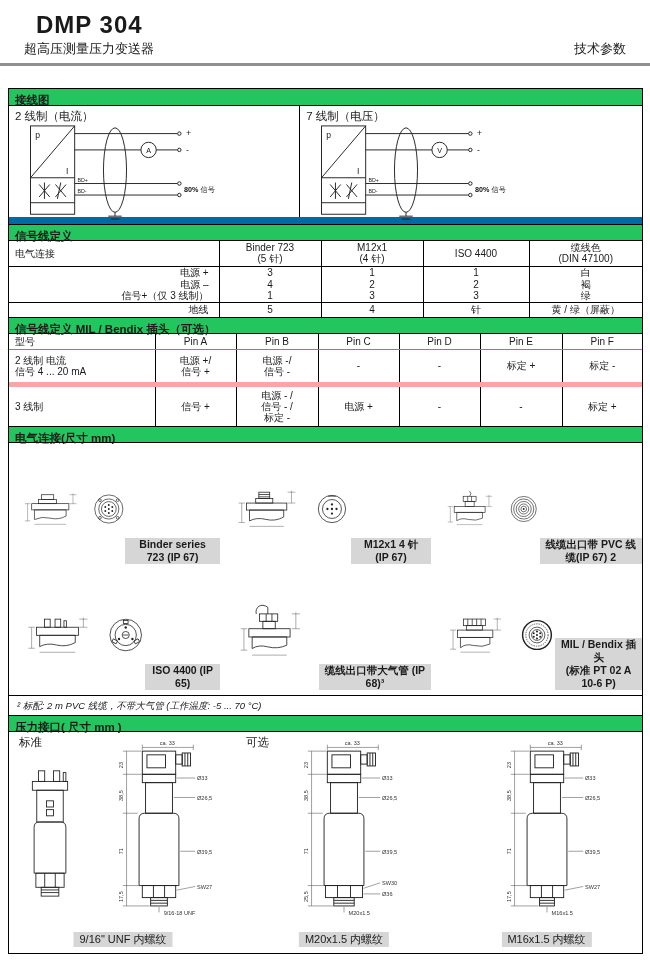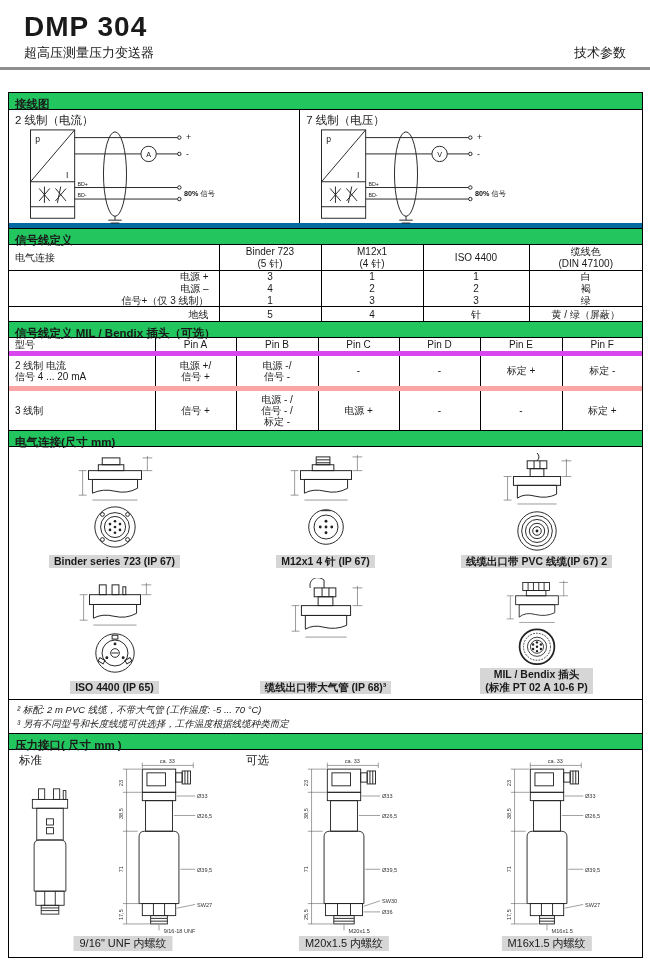--- a/index.html
+++ b/index.html
@@ -1,19 +1,19 @@
 <!DOCTYPE html>
 <html><head>
 <meta charset="utf-8">
 <style>
   * { box-sizing: border-box; margin: 0; padding: 0; }
   html,body { width:650px; height:964px; background:#fff; overflow:hidden;
     font-family:"Liberation Sans", sans-serif; color:#1a1a1a; }
   .page-header { padding:12px 24px 0 24px; }
-  .title { font-size:28px; font-weight:bold; letter-spacing:1px; line-height:1.05; }
+  .title { font-size:24px; font-weight:bold; letter-spacing:1px; line-height:1.05;margin-left:12px; }
   .sub-row { display:flex; justify-content:space-between; align-items:flex-end; margin-top:3px; font-size:13px;gap:24px; }
   .rule { height:3px; background:#8f8f8f; margin-top:5px; }
   .doc { margin:22px 7px 0 8px; height:866px; border:1.5px solid #000; display:flex; flex-direction:column; background:#fff; }
   .sbar { background:#22c55e; font-weight:bold; font-size:11.5px; height:17px; line-height:14px;
           padding:4px 6px; border-top:1px solid #000; border-bottom:1px solid #000; flex:none; }
   .sbar.first { border-top:none; }
 
   
   .wiring { display:flex; height:118px; flex:none; }
   .wire-cell { position:relative; padding:3px 4px 0 6px; }
@@ -30,29 +30,29 @@
   
   .dtable { width:100%; border-collapse:collapse; table-layout:fixed; font-size:10px; flex:none; }
   .dtable td { padding:0 4px; vertical-align:middle; white-space:pre-line; line-height:1.12; }
   .dtable tr > td:not(:first-child) { border-left:1px solid #000; text-align:center; }
   .t1 tr.h td { border-bottom:1px solid #000; height:25px; }
   .t1 tr.h td:first-child { text-align:left; padding-left:6px; }
   .t1 tr.b td { height:12px; }
   .t1 tr.b td:first-child { text-align:right; padding-right:10px; }
   .t1 tr.g td { border-top:1px solid #000; height:15px; }
   .t1 tr.g td:first-child { text-align:right; padding-right:10px; }
-  .t2 tr.h td { border-bottom:5px solid #d946ef; height:15px; text-align:center; }
+  .t2 tr.h td { border-bottom:1px solid #d946ef; height:15px; text-align:center; }
   .t2 tr.h td:first-child { text-align:left; padding-left:6px; }
   .t2 tr.r1 td { height:35px; }
   .t2 tr.r2 td { border-top:5px solid #fca5a5; height:42px; }
   .t2 td:first-child { text-align:left; padding-left:6px; }
 
   
   .con-grid { display:grid; grid-template-columns:1fr 1fr 1fr; grid-template-rows:126px 126px; flex:none; }
-  .con-cell { position:relative; display:flex; flex-direction:column; align-items:center; padding-top:5px; }
+  .con-cell { position:relative; display:flex; align-items:center; padding-top:5px; }
   .con-cap { margin-top:auto; margin-bottom:5px; background:#d6d6d6; font-weight:bold; font-size:10.5px;
              padding:0 5px; text-align:center; white-space:pre-line; line-height:1.25; }
   .dim { stroke:#555; stroke-width:0.6; fill:none; }
   .footnotes { border-top:1px solid #000; padding:3px 8px 2px 8px; font-size:9.5px; font-style:italic;
                line-height:1.45; flex:none; }
 
   
   .press { flex:1; position:relative; }
   .press-label { position:absolute; top:3px; font-weight:normal; font-size:11.5px; }
   .press-label.std { left:10px; }
@@ -75,21 +75,21 @@
   <div class="sub-row">
     <span>超高压测量压力变送器</span>
     <span>技术参数</span>
   </div>
 </div>
 <div class="rule"></div>
 
 <div class="doc">
 
   <div class="sbar first">接线图</div>
-  <div class="wiring" style="border-bottom:5px solid #0369a1;">
+  <div class="wiring" style="border-bottom:7px solid #0369a1;">
     <div class="wire-cell l">
       <div class="wire-title">2 线制（电流）</div>
       <svg class="wire-svg" viewBox="0 0 300 100">
         <rect x="12" y="2" width="46" height="92" class="ln"></rect>
         <line x1="12" y1="56" x2="58" y2="56" class="ln"></line>
         <line x1="12" y1="82" x2="58" y2="82" class="ln"></line>
         <line x1="12" y1="56" x2="58" y2="2" class="ln"></line>
         <text x="17" y="15" class="t9">p</text>
         <text x="49" y="52" class="t9">I</text>
         <g class="ln">
@@ -483,21 +483,20 @@
             <circle cx="20.5" cy="22.5" r="1.4"></circle>
           </g>
       </svg>
       <span class="con-cap">MIL / Bendix 插头
 (标准  PT 02 A 10-6 P)</span>
     </div>
   </div>
 
   <div class="footnotes">
     <div>² 标配:  2 m PVC  线缆，不带大气管 (工作温度:  -5 ... 70 °C)</div>
-    <div>³ 另有不同型号和长度线缆可供选择，工作温度根据线缆种类而定</div>
   </div>
 
   <div class="sbar">压力接口( 尺寸 mm )</div>
   <div class="press">
     <span class="press-label std">标准</span>
     <span class="press-label opt">可选</span>
     <div class="press-row">
 
       <div class="press-col">
         <svg class="pt-small" viewBox="0 0 80 170">

